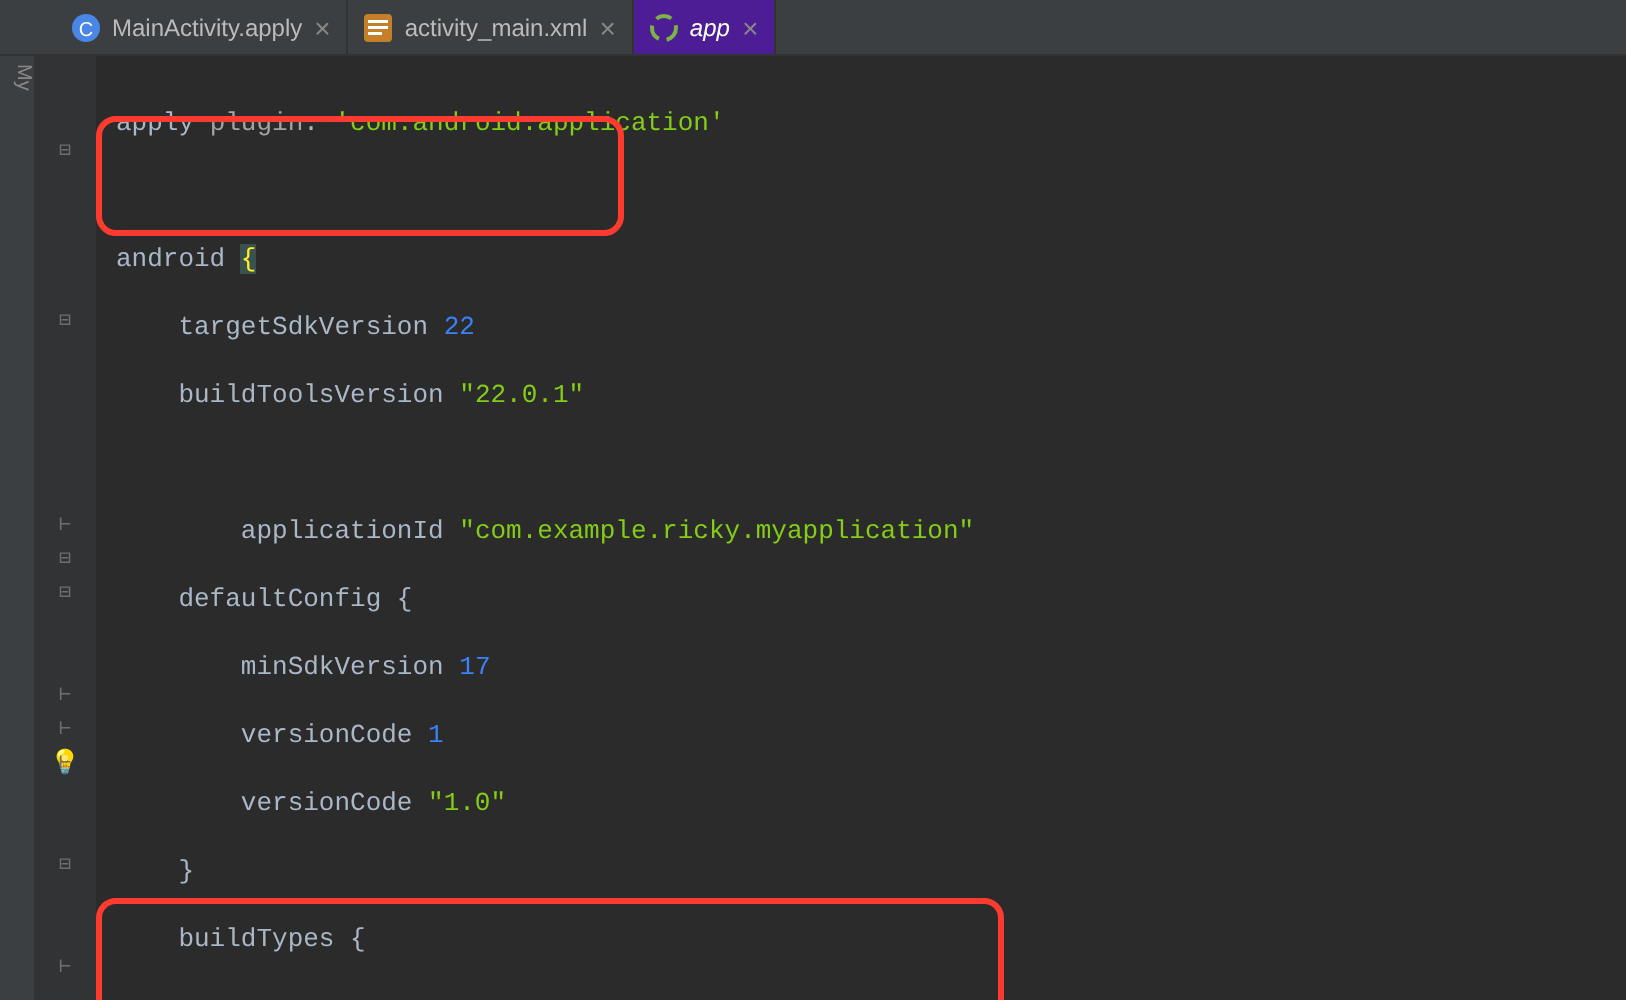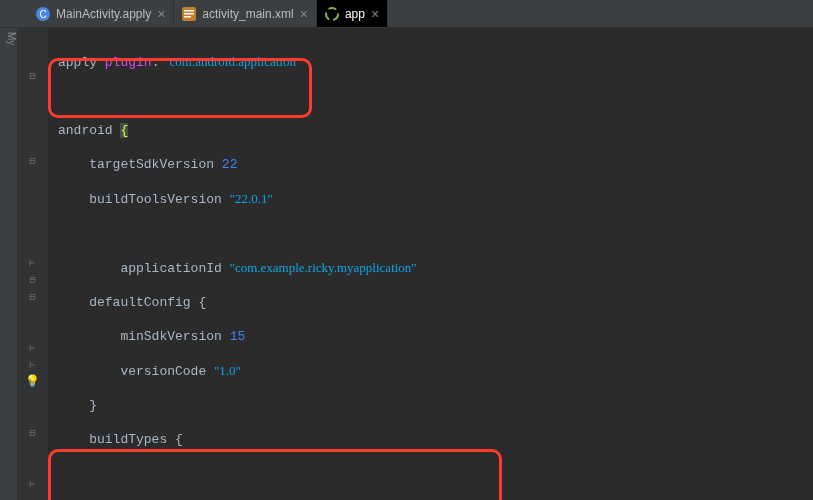--- a/index.html
+++ b/index.html
@@ -25,22 +25,23 @@
   align-items: center;
   padding: 0 8px;
   gap: 6px;
   border-right: 1px solid #323232;
   cursor: pointer;
   font-family: -apple-system, 'Segoe UI', sans-serif;
   font-size: 12px;
   color: #bbbbbb;
 }
 .tab.active {
-  background: #000000;
+  background: #4c1d95;
   color: #ffffff;
+  font-style: italic;
 }
 .tab-icon {
   width: 14px;
   height: 14px;
   display: flex;
   align-items: center;
   justify-content: center;
 }
 .tab-close {
   color: #888;
@@ -83,23 +84,23 @@
   left: 7px;
   font-size: 12px;
 }
 .code {
   flex: 1;
   padding: 8px 0 0 10px;
   line-height: 17px;
   white-space: pre;
   position: relative;
 }
-.str { color: #0ea5e9; font-family: Liberation Serif, serif; }
+.str { color: #84cc16; }
 .num { color: #3b82f6; }
-.fn { color: #d946ef; }
+.fn { color: #a3a3a3; }
 .brace-hl { color: #ffef28; background: #3b514d; }
 .highlight-box {
   position: absolute;
   border: 3px solid #ff3b30;
   border-radius: 10px;
   pointer-events: none;
 }
 .box1 { left: 0px; top: 30px; width: 264px; height: 60px; }
 .box2 { left: 0px; top: 421px; width: 454px; height: 74px; }
 </style>
@@ -159,21 +160,22 @@
   </div>
   <div class="code">
 <div><span>apply </span><span class="fn">plugin</span><span>: </span><span class="str">'com.android.application'</span></div>
 <div> </div>
 <div><span>android </span><span class="brace-hl">{</span></div>
 <div><span>    targetSdkVersion </span><span class="num">22</span></div>
 <div><span>    buildToolsVersion </span><span class="str">"22.0.1"</span></div>
 <div> </div>
 <div><span>        applicationId </span><span class="str">"com.example.ricky.myapplication"</span></div>
 <div><span>    defaultConfig {</span></div>
-<div><span>        minSdkVersion </span><span class="num">15</span></div>
+<div><span>        minSdkVersion </span><span class="num">17</span></div>
+<div><span>        versionCode </span><span class="num">1</span></div>
 <div><span>        versionCode </span><span class="str">"1.0"</span></div>
 <div><span>    }</span></div>
 <div><span>    buildTypes {</span></div>
 
 
 
 
 
 
 

